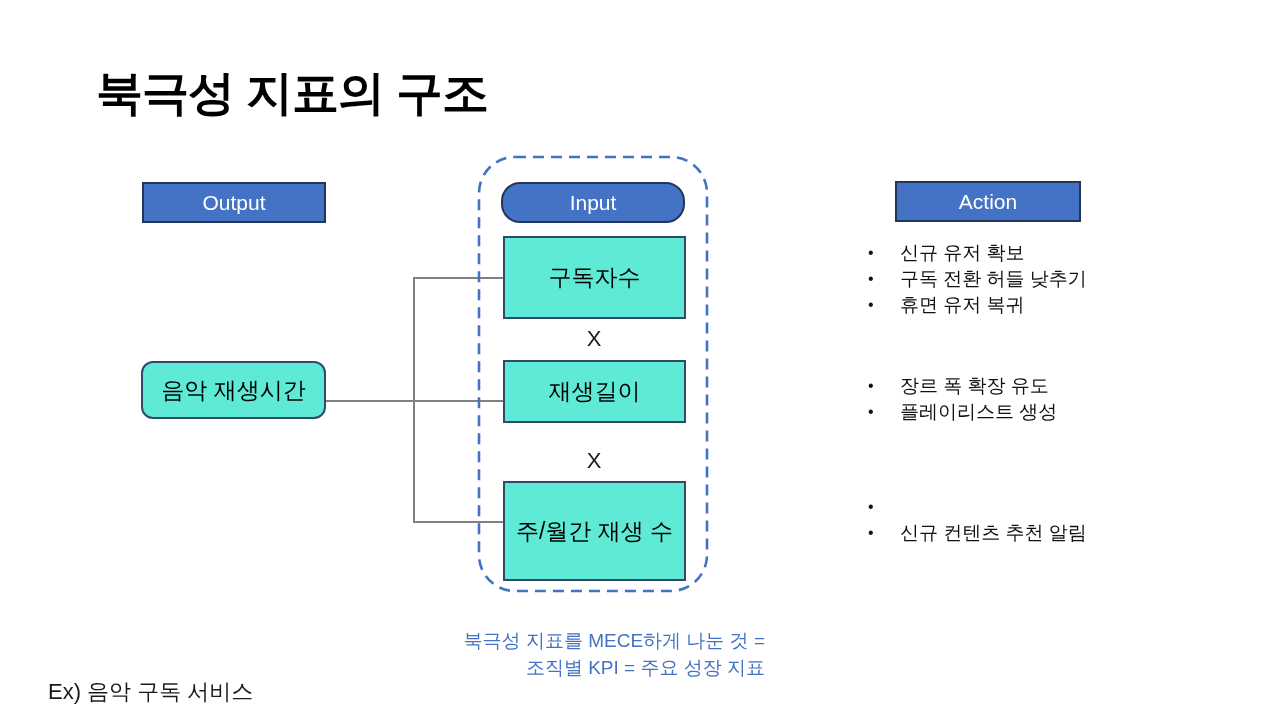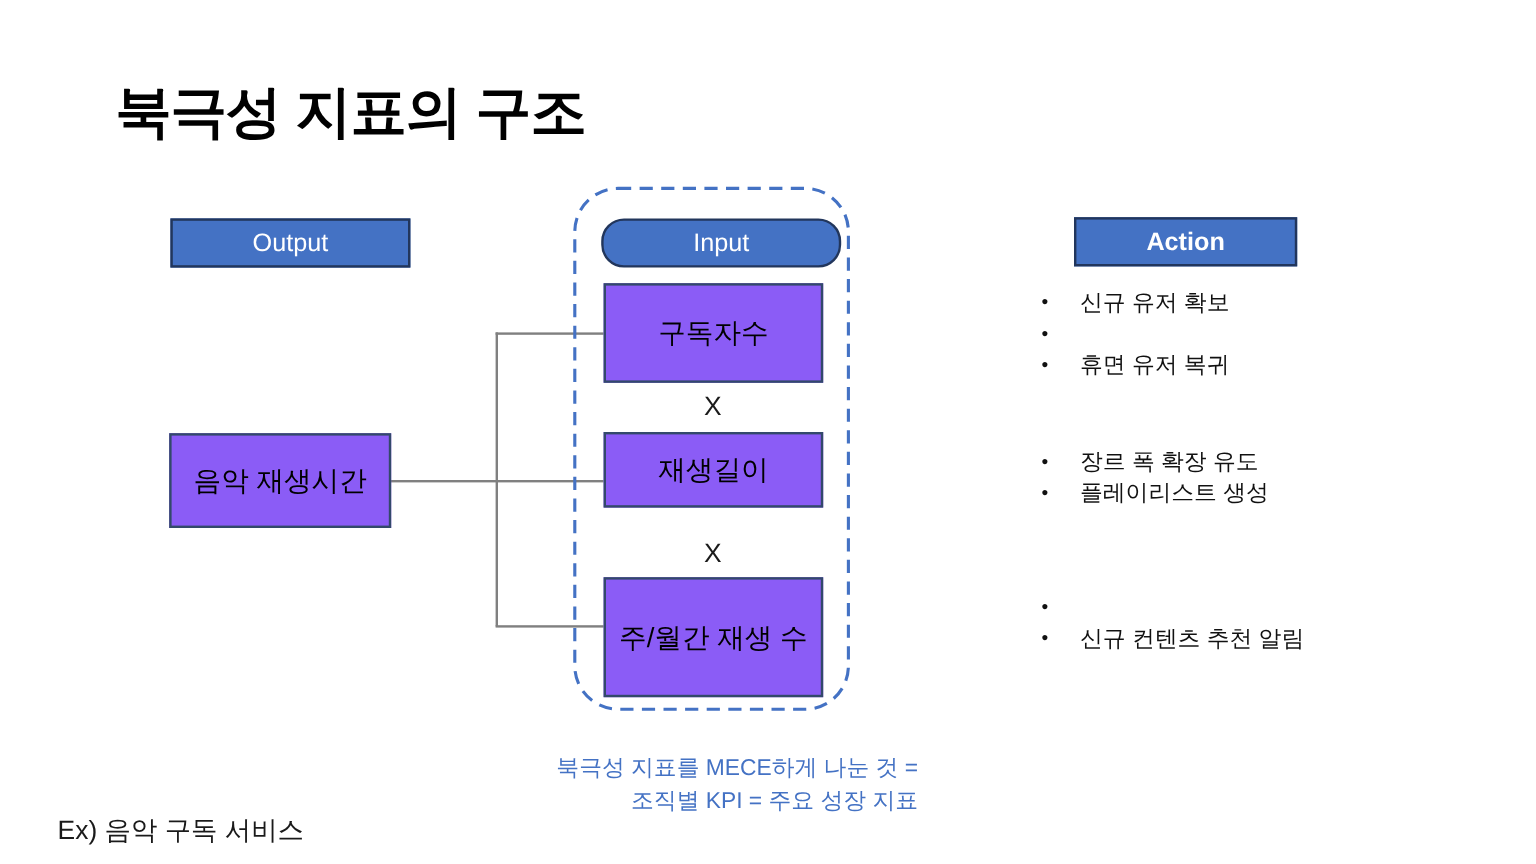--- a/index.html
+++ b/index.html
@@ -18,49 +18,49 @@
     position: absolute;
     left: 96px;
     top: 62px;
     font-size: 47px;
     font-weight: 800;
     color: #000000;
     letter-spacing: -1px;
   }
   .header-box {
     position: absolute;
-    width: 200px;
+    width: 184px;
     height: 41px;
     background: var(--header-fill, #4472C4);
     border: 2px solid var(--header-border, #22365C);
     box-sizing: border-box;
     display: flex;
     align-items: center;
     justify-content: center;
     color: #ffffff;
     font-size: 21px;
   }
   .hdr-output { left: 142px; top: 182px; }
   .hdr-input  { left: 501px; top: 182px; border-radius: 19px; }
-  .hdr-action { left: 895px; top: 181px; width: 186px; font-weight: bold; }
+  .hdr-action { left: 895px; top: 181px; width: 186px; }
   .white-box {
     position: absolute;
-    background: #8b5cf6;
+    background: #5eead4;
     border: 2px solid var(--box-border, #33496B);
     box-sizing: border-box;
     display: flex;
     align-items: center;
     justify-content: center;
     color: #000000;
     font-size: 23px;
   }
   .box-sub   { left: 503px; top: 236px; width: 183px; height: 83px; }
   .box-len   { left: 503px; top: 360px; width: 183px; height: 63px; }
   .box-cnt   { left: 503px; top: 481px; width: 183px; height: 100px; }
-  .box-left  { left: 141px; top: 361px; width: 185px; height: 79px; border-width: 2.5px; }
+  .box-left  { left: 141px; top: 361px; width: 185px; height: 58px; border-width: 2.5px; border-radius: 12px; }
   .op-x {
     position: absolute;
     width: 40px;
     text-align: center;
     font-size: 22px;
     color: #1a1a1a;
   }
   .op-x1 { left: 574px; top: 326px; }
   .op-x2 { left: 574px; top: 448px; }
   .dashed-wrap { position: absolute; left: 477px; top: 155px; width: 232px; height: 438px; }
@@ -150,20 +150,21 @@
     <span>주/월간 재생 수</span>
   </div>
 
   <div class="bullet-group bg-1">
     <div class="bullet-row">
       <span class="bullet-marker">•</span>
       <span>신규 유저 확보</span>
     </div>
     <div class="bullet-row">
       <span class="bullet-marker">•</span>
+      <span>구독 전환 허들 낮추기</span>
     </div>
     <div class="bullet-row">
       <span class="bullet-marker">•</span>
       <span>휴면 유저 복귀</span>
     </div>
   </div>
 
   <div class="bullet-group bg-2">
     <div class="bullet-row">
       <span class="bullet-marker">•</span>

